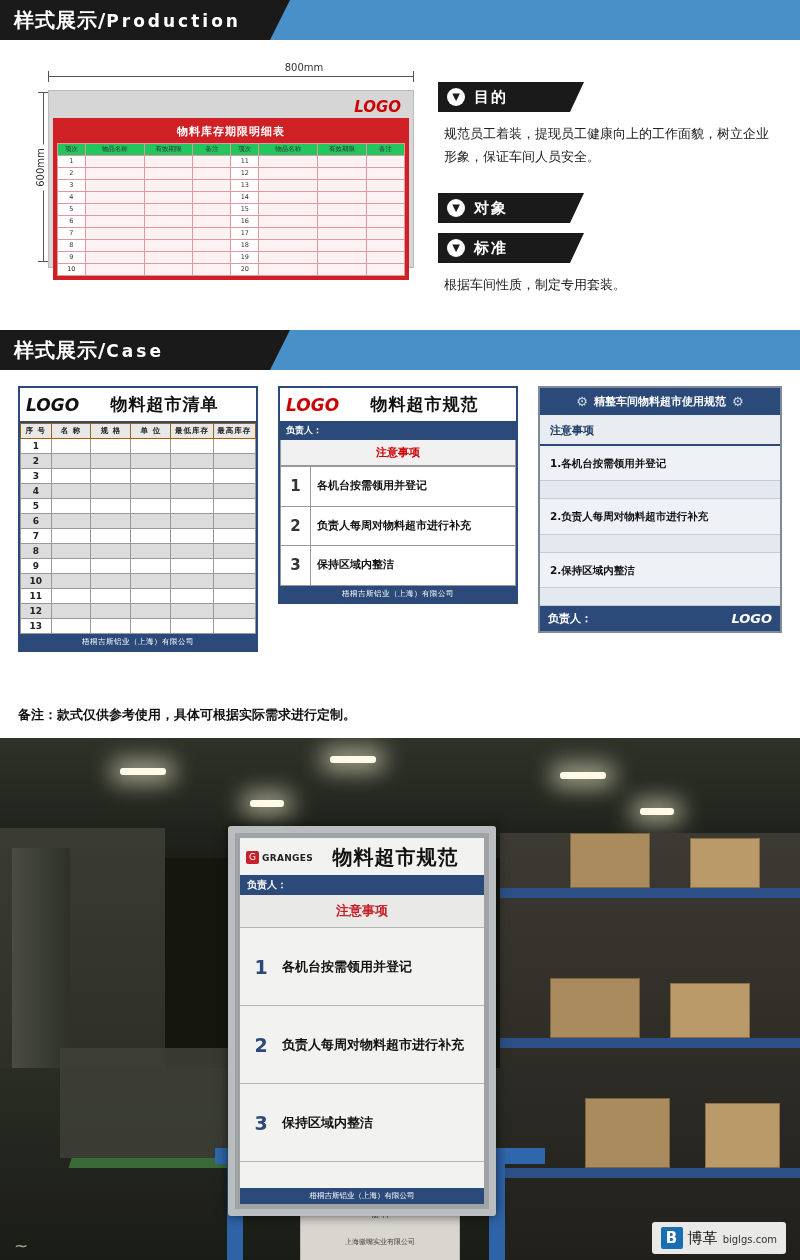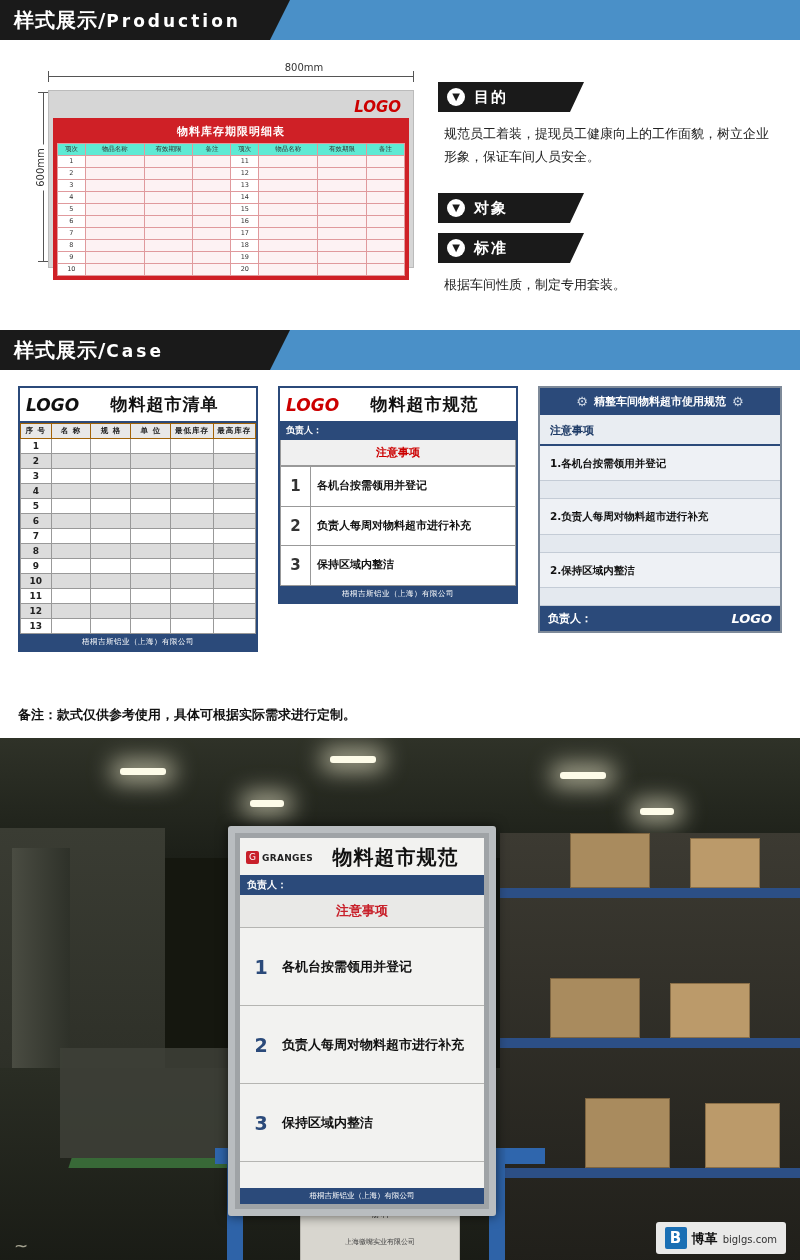--- a/index.html
+++ b/index.html
@@ -61,21 +61,21 @@
     background: #d6d6d6; border: 1px solid #bbb; padding: 4px;
   }
   .board-logo { text-align: right; font-size: 15px; font-weight: bold; color: #c00; padding: 3px 8px 2px 0; font-style: italic;}
   .board-red { background: #cf2026; padding: 4px; }
   .board-title { text-align: center; color: #fff; font-size: 11px; font-weight: bold; padding: 2px 0 4px; letter-spacing:1px;}
   table.matl { width: 100%; border-collapse: collapse; background: #fdf2f3; table-layout: fixed; }
   table.matl th, table.matl td {
     border: 1px solid #e09a9d; font-size: 6.5px; color: #333;
     height: 11px; text-align: center; padding: 0; line-height: 11px;
   }
-  table.matl th { background: #5eead4; font-weight: normal; }
+  table.matl th { background: #22c55e; font-weight: normal; }
   table.matl td.idx { background: #fff; }
 
   
   .right-col { position: absolute; left: 438px; top: 42px; width: 340px; }
   .tag { position: relative; display: block; height: 30px; margin-bottom: 10px; }
   .tag .bg {
     position: absolute; left: 0; top: 0; height: 30px; width: 132px; background: #1a1a1a;
   }
   .tag .bg:after {
     content: ""; position: absolute; right: -14px; top: 0;
@@ -188,21 +188,21 @@
   .sign-row { display:flex; border-bottom:1px solid #b5b5b2; min-height:78px; }
   .sign-row .num { width:42px; text-align:center; font-size:19px; color:#2b4a7a; font-weight:bold; display:flex; align-items:center; justify-content:center;}
   .sign-row .txt { flex:1; display:flex; align-items:center; font-size:13px; font-weight:bold; color:#111; line-height:1.5; padding-right:8px;}
   .sign-ft { background:#2b4a7a; color:#fff; font-size:7.5px; text-align:center; padding:3px 0; margin-top:auto;}
 
   .watermark {
     position:absolute; right:14px; bottom:14px; display:flex; align-items:center; gap:5px;
     background: rgba(255,255,255,.9); padding:5px 9px; border-radius:3px;
   }
   .watermark .wm-mark { width:22px; height:22px; background:#1a6fb4; color:#fff; font-weight:bold; font-size:15px; text-align:center; line-height:22px; border-radius:2px;}
-  .watermark .wm-cn { font-size:13px; font-weight:bold; color:#111;margin-top:28px; }
+  .watermark .wm-cn { font-size:15px; font-weight:normal; color:#111;margin-top:28px; }
   .watermark .wm-en { font-size:10px; color:#333; }
   .scribble { position:absolute; left:14px; bottom:12px; color:#c9c6b0; font-size:17px; opacity:.8; font-style:italic;}
 </style>
 </head>
 <body>
 
 <div class="page">
 
   <div class="sec-head">
     <div class="black"></div>

